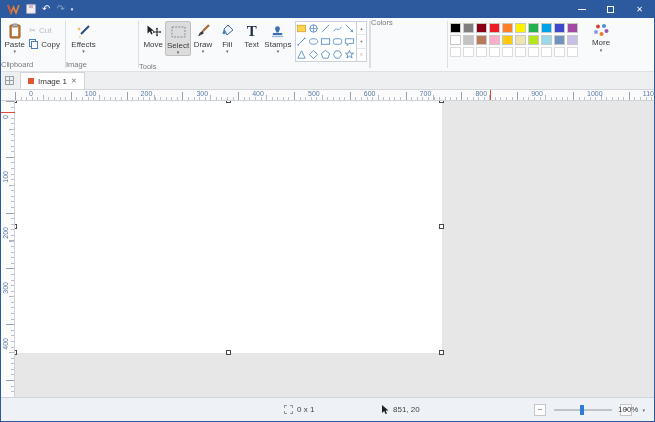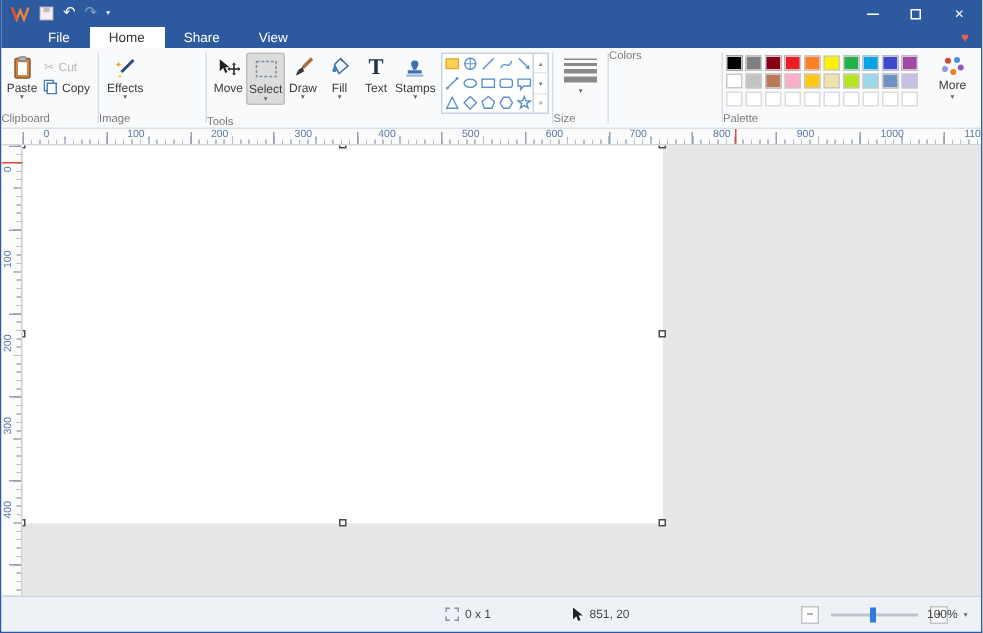--- a/index.html
+++ b/index.html
@@ -135,27 +135,20 @@
       <div class="winbtn">
           <span class="min-bar"></span>
         </div>
       <div class="winbtn">
           <span class="max-box"></span>
         </div>
       <div class="winbtn">✕</div>
     </div>
   </div>
 
-  <div class="menubar">
-    <div class="menutab">File</div>
-    <div class="menutab active">Home</div>
-    <div class="menutab">Share</div>
-    <div class="menutab">View</div>
-    <div class="heart">♥</div>
-  </div>
 
   <div class="ribbon">
 
     <div class="grp" style="width:64px">
       <div class="grp-body">
         <div class="bigbtn">
           <div class="ic">
             <svg width="14" height="16" viewBox="0 0 14 16">
               <rect x="2" y="2" width="10" height="13" rx="1" fill="#cd8540" stroke="#8a5a28"></rect>
               <rect x="4" y="4.5" width="6" height="8.5" fill="#fff"></rect>
@@ -351,32 +344,20 @@
             <div>▲</div>
             <div>▼</div>
             <div>≡</div>
           </div>
         </div>
       </div>
       <div class="grp-label">Tools</div>
     </div>
     <div class="vdiv"></div>
 
-    <div class="grp" style="width:36px">
-      <div class="grp-body" style="flex-direction:column;align-items:center">
-        <div class="sizeico">
-          <i style="height:1px"></i>
-            <i style="height:2px"></i>
-            <i style="height:3px"></i>
-            <i style="height:4px"></i>
-        </div>
-        <span class="ar" style="font-size:5px;color:#666">▾</span>
-      </div>
-      <div class="grp-label">Size</div>
-    </div>
     <div class="vdiv"></div>
 
     <div class="grp" style="width:76px">
       <div class="grp-label">Colors</div>
     </div>
     <div class="vdiv"></div>
 
     <div class="grp" style="width:172px">
       <div class="grp-body">
         <div class="palgrid">
@@ -416,25 +397,32 @@
             <circle cx="5" cy="3.5" r="2" fill="#d9453a"></circle>
             <circle cx="11" cy="3" r="2" fill="#4a90d9"></circle>
             <circle cx="13.5" cy="8" r="2" fill="#9b59b6"></circle>
             <circle cx="8.5" cy="11" r="2" fill="#e67e22"></circle>
             <circle cx="3" cy="9" r="2" fill="#8e9be0"></circle>
           </svg>
           <span class="lb">More</span>
           <span class="ar">▾</span>
         </div>
       </div>
-      <div class="grp-label">Palette</div>
     </div>
 
   </div>
 
+  <div class="tabbar">
+    <span class="gridico"></span>
+    <div class="doctab">
+      <span class="moddot"></span>
+      <span class="lb">Image 1</span>
+      <span class="x">✕</span>
+    </div>
+  </div>
 
   <div class="hruler">
     <div class="hmed"></div>
     <div class="hminor"></div>
     <div class="hmark" style="left: 488.858px;"></div>
   <div class="htick" style="left: 14px;"></div>
       <span class="hlab" style="left: 28px;">0</span>
       <div class="htick" style="left: 69.8px;"></div>
       <span class="hlab" style="left: 83.8px;">100</span>
       <div class="htick" style="left: 125.6px;"></div>
@@ -482,21 +470,21 @@
         <span class="vlab" style="top: 125.6px;">200</span>
         <div class="vtick" style="top: 167.4px;"></div>
         <span class="vlab" style="top: 181.4px;">300</span>
         <div class="vtick" style="top: 223.2px;"></div>
         <span class="vlab" style="top: 237.2px;">400</span>
         <div class="vtick" style="top: 279px;"></div>
       </div>
   </div>
 
   <div class="statusbar">
-    <div class="sitem" style="left:296px">
+    <div class="sitem" style="left:283px">
       <span class="selico"></span>
       <span>0 x 1</span>
     </div>
     <div class="sitem" style="left:380px">
       <svg width="8" height="10" viewBox="0 0 8 10">
         <path d="M1 0 L1 8 L3.2 5.9 L4.5 9 L6 8.4 L4.7 5.4 L7.5 5.4 Z" fill="#222"></path>
       </svg>
       <span>851, 20</span>
     </div>
     <div class="sitem" style="left:533px">

